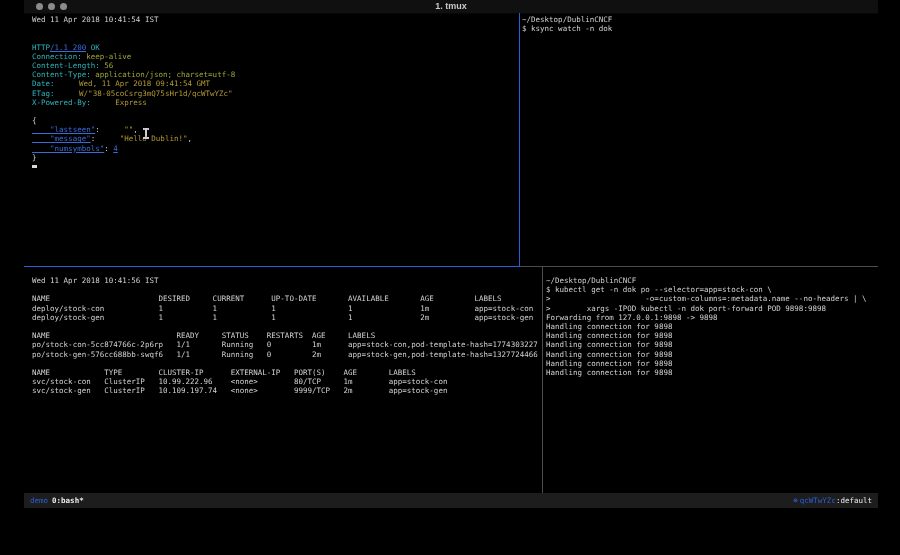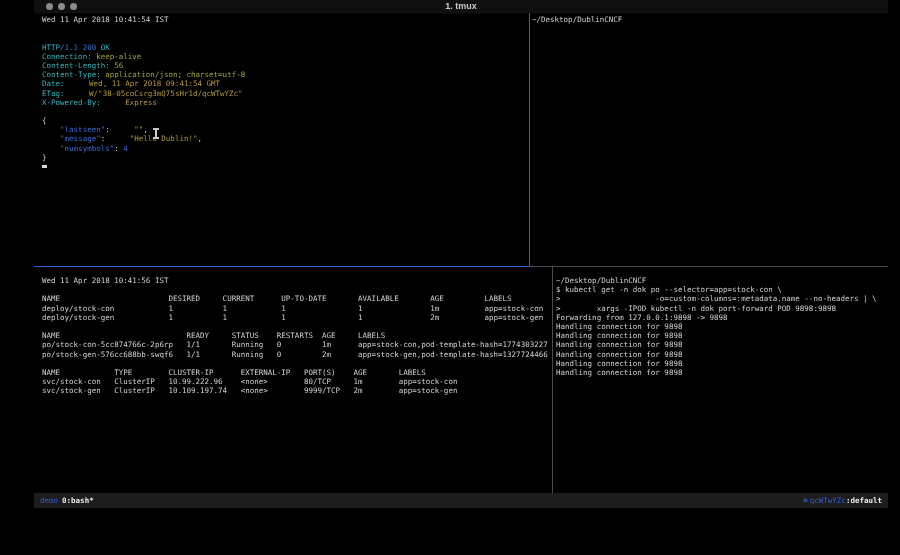--- a/index.html
+++ b/index.html
@@ -1,46 +1,46 @@
 <!DOCTYPE html>
 <html><head>
 <meta charset="utf-8">
 <style>
   html,body{margin:0;padding:0;background:#000;width:900px;height:555px;overflow:hidden;}
-  .window{position:absolute;left:34px;top:0;width:854px;height:429px;background:#000;}
+  .window{position:absolute;left:24px;top:0;width:854px;height:429px;background:#000;}
   .titlebar{position:absolute;left:0;top:0;width:854px;height:13px;background:#101010;
     border-bottom:1px solid #060606;}
   .lights{position:absolute;left:12px;top:3px;display:flex;gap:5px;}
   .light{width:7px;height:7px;border-radius:50%;background:#8b8b8b;}
   .wtitle{position:absolute;left:0;right:0;top:1px;text-align:center;
     font:bold 9px "Liberation Sans",sans-serif;color:#c9c9c9;}
   .term{position:absolute;font:7.5px "DejaVu Sans Mono",monospace;line-height:9.2px;
     color:#d2d2d2;white-space:pre;}
   .term .tline{height:9.2px;white-space:pre;}
   .c-fg{color:#d2d2d2;}
   .c-cyan{color:#2fb3ba;}
-  .c-blue{color:#3a6cd8;}
+  .c-blue{color:#3a6cd8;text-decoration:underline;}
   .c-yellow{color:#b49a35;margin-left:20px;}
   .c-green{color:#9fa634;text-align:right;}
   #pane-top-left{left:8px;top:15px;width:480px;height:240px;}
   #pane-top-right{left:498px;top:15px;width:350px;height:240px;}
   #pane-bottom-left{left:8px;top:276px;width:505px;height:210px;}
   #pane-bottom-right{left:522px;top:276px;width:328px;height:210px;}
   .vdiv-active{position:absolute;left:495px;top:13px;width:1px;height:253px;background:#2b5fd9;}
   .hdiv-active{position:absolute;left:0;top:266px;width:496px;height:1px;background:#2b5fd9;}
   .hdiv{position:absolute;left:496px;top:266px;width:358px;height:1px;background:#4c4c4c;}
   .vdiv{position:absolute;left:518px;top:267px;width:1px;height:226px;background:#4c4c4c;}
   .statusbar{position:absolute;left:0;top:493px;width:854px;height:15px;background:#1d1d1d;
     display:flex;justify-content:space-between;box-sizing:border-box;
     padding:0 6px;font:7.5px "DejaVu Sans Mono",monospace;}
   .sb-left,.sb-right{display:flex;align-items:center;gap:4px;}
   .sb-session{color:#2b5fd9;}
   .sb-window{color:#ececec;font-weight:bold;}
   .sb-kube{color:#2b5fd9;display:flex;align-items:center;gap:2px;}
-  .sb-ns{color:#ececec;font-weight:bold;}
+  .sb-ns{color:#ececec;font-weight:normal;}
   .shell-cursor{position:absolute;left:8px;top:165px;width:5px;height:3px;background:#d8d8d8;}
   .ibeam{position:absolute;left:119px;top:128px;width:6px;height:11px;}
   .ibeam .stem{position:absolute;left:2px;top:0;width:2px;height:11px;background:#cfcfcf;box-shadow:0 0 1px #000;}
   .ibeam .cap-t{position:absolute;left:0;top:0;width:6px;height:2px;background:#cfcfcf;box-shadow:0 0 1px #000;}
   .ibeam .cap-b{position:absolute;left:0;bottom:0;width:6px;height:2px;background:#cfcfcf;box-shadow:0 0 1px #000;}
 </style>
 </head>
 <body>
 
 <div class="window">
@@ -49,21 +49,21 @@
     <div class="lights">
       <span class="light"></span>
       <span class="light"></span>
       <span class="light"></span>
     </div>
     <div class="wtitle">1. tmux</div>
   </div>
 
   <div class="term" id="pane-top-left"><div class="tline"><span class="c-fg">Wed 11 Apr 2018 10:41:54 IST</span></div><div class="tline">&nbsp;</div><div class="tline">&nbsp;</div><div class="tline"><span class="c-cyan">HTTP</span><span class="c-blue">/1.1 200</span><span class="c-fg"> </span><span class="c-cyan">OK</span></div><div class="tline"><span class="c-cyan">Connection:</span><span class="c-green"> keep-alive</span></div><div class="tline"><span class="c-cyan">Content-Length:</span><span class="c-green"> 56</span></div><div class="tline"><span class="c-cyan">Content-Type:</span><span class="c-green"> application/json; charset=utf-8</span></div><div class="tline"><span class="c-cyan">Date:</span><span class="c-yellow"> Wed, 11 Apr 2018 09:41:54 GMT</span></div><div class="tline"><span class="c-cyan">ETag:</span><span class="c-yellow"> W/"38-05coCsrg3mQ75sHr1d/qcWTwYZc"</span></div><div class="tline"><span class="c-cyan">X-Powered-By:</span><span class="c-yellow"> Express</span></div><div class="tline">&nbsp;</div><div class="tline"><span class="c-fg">{</span></div><div class="tline"><span class="c-blue">    "lastseen"</span><span class="c-fg">: </span><span class="c-yellow">""</span><span class="c-fg">,</span></div><div class="tline"><span class="c-blue">    "message"</span><span class="c-fg">: </span><span class="c-yellow">"Hello Dublin!"</span><span class="c-fg">,</span></div><div class="tline"><span class="c-blue">    "numsymbols"</span><span class="c-fg">: </span><span class="c-blue">4</span></div><div class="tline"><span class="c-fg">}</span></div></div>
 
-  <div class="term" id="pane-top-right"><div class="tline"><span class="c-fg">~/Desktop/DublinCNCF</span></div></div>
+  <div class="term" id="pane-top-right"><div class="tline"><span class="c-fg">~/Desktop/DublinCNCF</span></div><div class="tline"><span class="c-fg">$ ksync watch -n dok</span></div></div>
 
   <div class="term" id="pane-bottom-left"><div class="tline"><span class="c-fg">Wed 11 Apr 2018 10:41:56 IST</span></div><div class="tline">&nbsp;</div><div class="tline"><span class="c-fg">NAME                        DESIRED     CURRENT      UP-TO-DATE       AVAILABLE       AGE         LABELS</span></div><div class="tline"><span class="c-fg">deploy/stock-con            1           1            1                1               1m          app=stock-con</span></div><div class="tline"><span class="c-fg">deploy/stock-gen            1           1            1                1               2m          app=stock-gen</span></div><div class="tline">&nbsp;</div><div class="tline"><span class="c-fg">NAME                            READY     STATUS    RESTARTS  AGE     LABELS</span></div><div class="tline"><span class="c-fg">po/stock-con-5cc874766c-2p6rp   1/1       Running   0         1m      app=stock-con,pod-template-hash=1774303227</span></div><div class="tline"><span class="c-fg">po/stock-gen-576cc688bb-swqf6   1/1       Running   0         2m      app=stock-gen,pod-template-hash=1327724466</span></div><div class="tline">&nbsp;</div><div class="tline"><span class="c-fg">NAME            TYPE        CLUSTER-IP      EXTERNAL-IP   PORT(S)    AGE       LABELS</span></div><div class="tline"><span class="c-fg">svc/stock-con   ClusterIP   10.99.222.96    &lt;none&gt;        80/TCP     1m        app=stock-con</span></div><div class="tline"><span class="c-fg">svc/stock-gen   ClusterIP   10.109.197.74   &lt;none&gt;        9999/TCP   2m        app=stock-gen</span></div></div>
 
   <div class="term" id="pane-bottom-right"><div class="tline"><span class="c-fg">~/Desktop/DublinCNCF</span></div><div class="tline"><span class="c-fg">$ kubectl get -n dok po --selector=app=stock-con \</span></div><div class="tline"><span class="c-fg">&gt;                     -o=custom-columns=:metadata.name --no-headers | \</span></div><div class="tline"><span class="c-fg">&gt;        xargs -IPOD kubectl -n dok port-forward POD 9898:9898</span></div><div class="tline"><span class="c-fg">Forwarding from 127.0.0.1:9898 -&gt; 9898</span></div><div class="tline"><span class="c-fg">Handling connection for 9898</span></div><div class="tline"><span class="c-fg">Handling connection for 9898</span></div><div class="tline"><span class="c-fg">Handling connection for 9898</span></div><div class="tline"><span class="c-fg">Handling connection for 9898</span></div><div class="tline"><span class="c-fg">Handling connection for 9898</span></div><div class="tline"><span class="c-fg">Handling connection for 9898</span></div></div>
 
   <div class="vdiv-active"></div>
   <div class="hdiv-active"></div>
   <div class="hdiv"></div>
   <div class="vdiv"></div>
 

